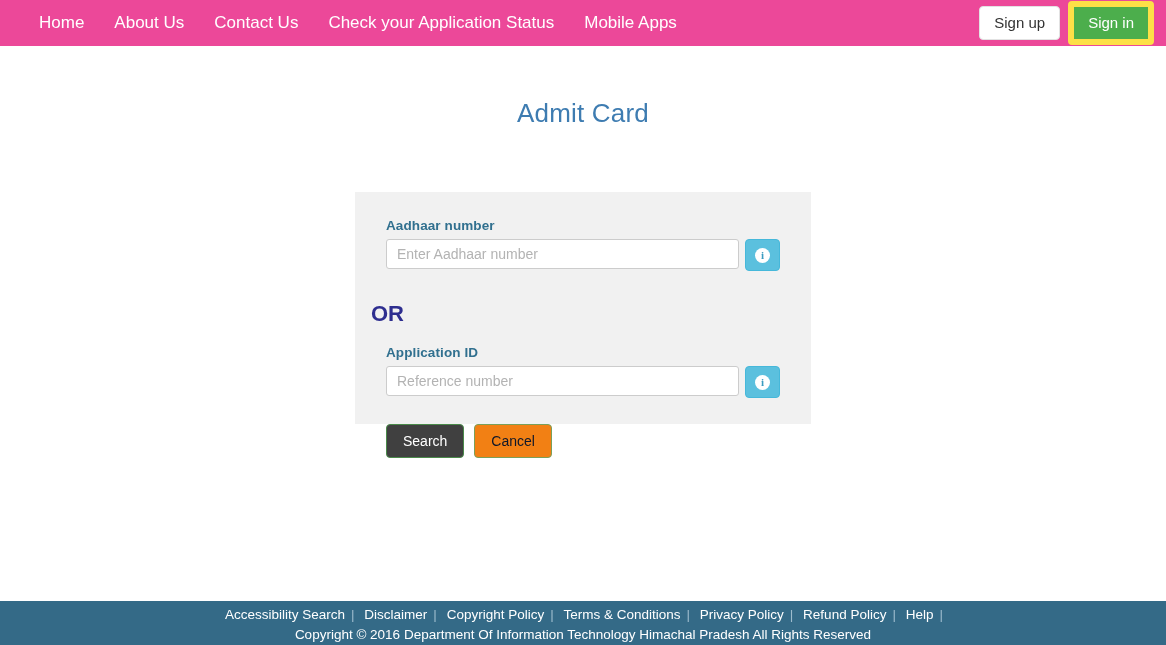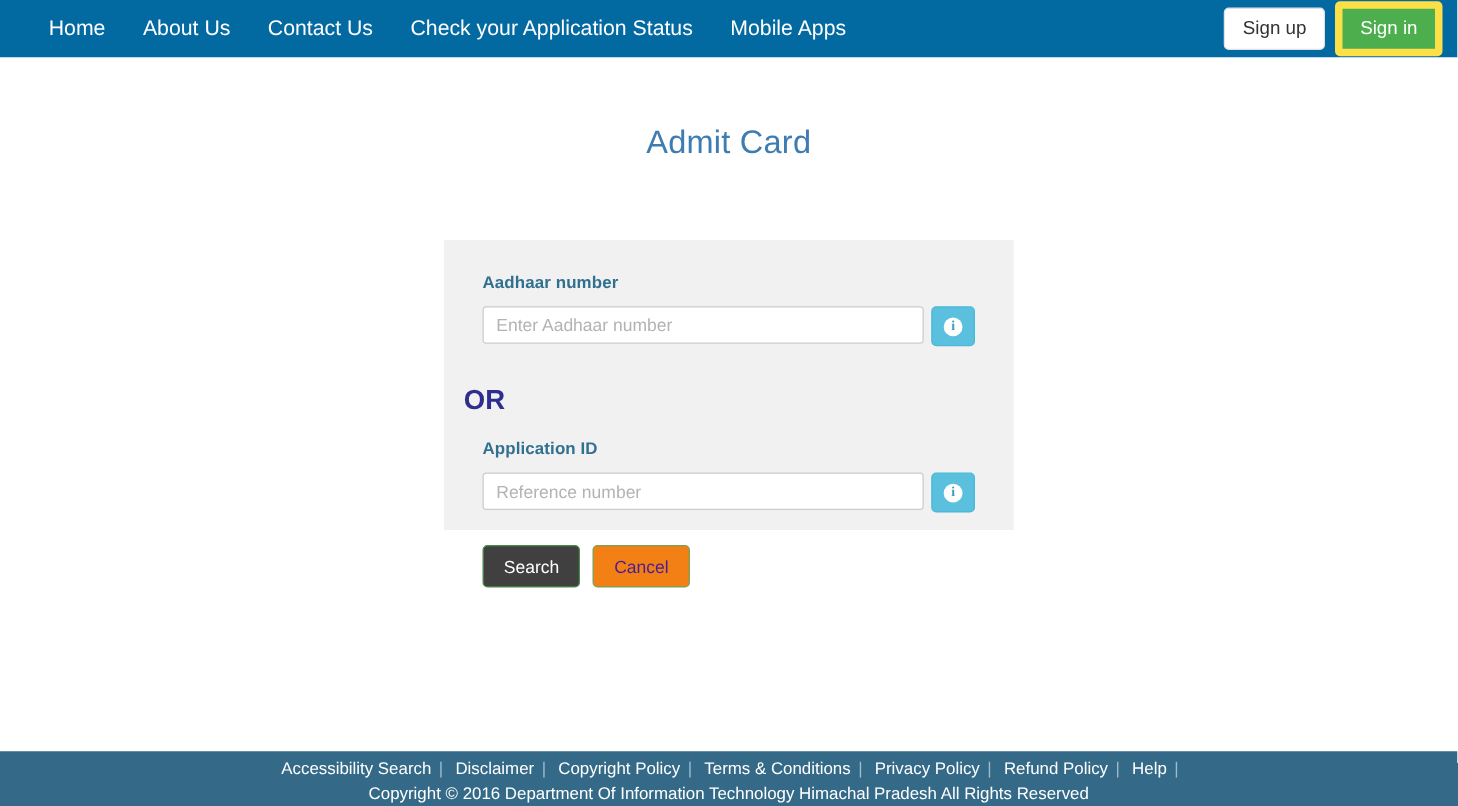--- a/index.html
+++ b/index.html
@@ -12,21 +12,21 @@
     height: 645px;
     background: #ffffff;
     font-family: "Liberation Sans", sans-serif;
     overflow: hidden;
     position: relative;
   }
 
   
   .navbar {
     height: 46px;
-    background: #0369a1;
+    background: #ec4899;
     display: flex;
     align-items: center;
     padding: 0 16px 0 24px;
     position: relative;
   }
   .nav-links {
     display: flex;
     align-items: center;
     list-style: none;
     margin: 0;
@@ -103,21 +103,21 @@
     display: block;
     color: #31708f;
     font-size: 13.5px;
     font-weight: bold;
     margin: 6px 0 6px 15px;
     letter-spacing: 0.1px;
   }
   .input-row {
     display: flex;
     align-items: stretch;
-    margin: 12px 15px;
+    margin: 0 15px;
   }
   .text-input {
     width: 385px;
     height: 30px;
     border: 1px solid #cccccc;
     border-radius: 3px;
     padding: 4px 10px;
     font-size: 14px;
     font-family: "Liberation Sans", sans-serif;
     color: #555555;
@@ -170,21 +170,21 @@
     border: 1px solid #4a8a4a;
     border-radius: 4px;
     font-size: 14px;
     font-family: "Liberation Sans", sans-serif;
     padding: 7px 16px;
     cursor: pointer;
     line-height: 18px;
   }
   .btn-cancel {
     background: #f28014;
-    color: #4c1d95;
+    color: #0f172a;
     border: 1px solid #7aa05a;
     border-radius: 4px;
     font-size: 14px;
     font-family: "Liberation Sans", sans-serif;
     padding: 7px 16px;
     cursor: pointer;
     line-height: 18px;
   }
 
   

